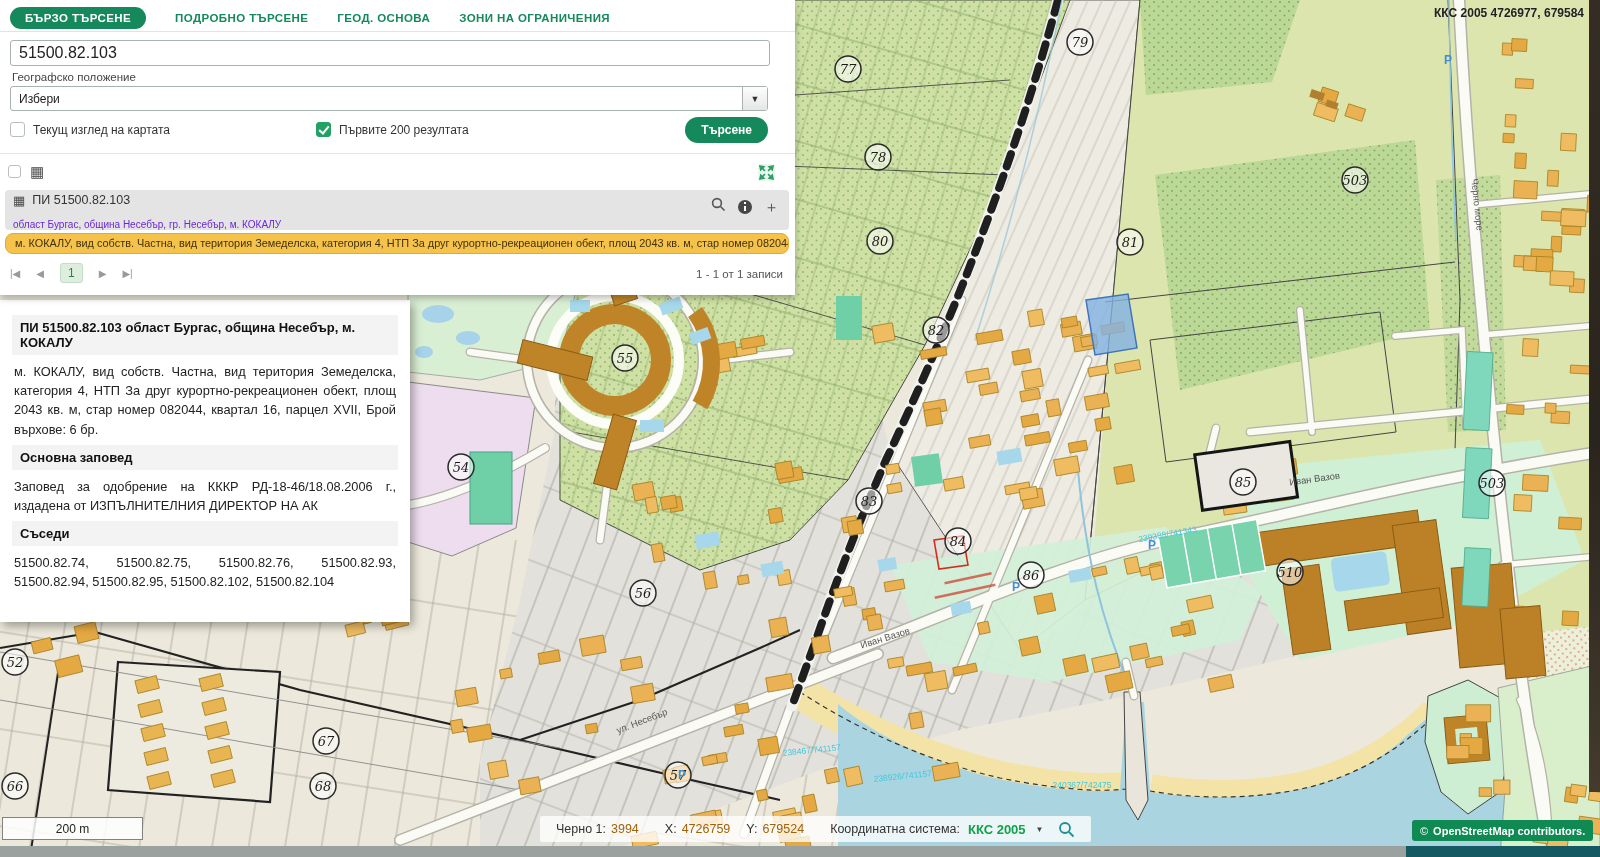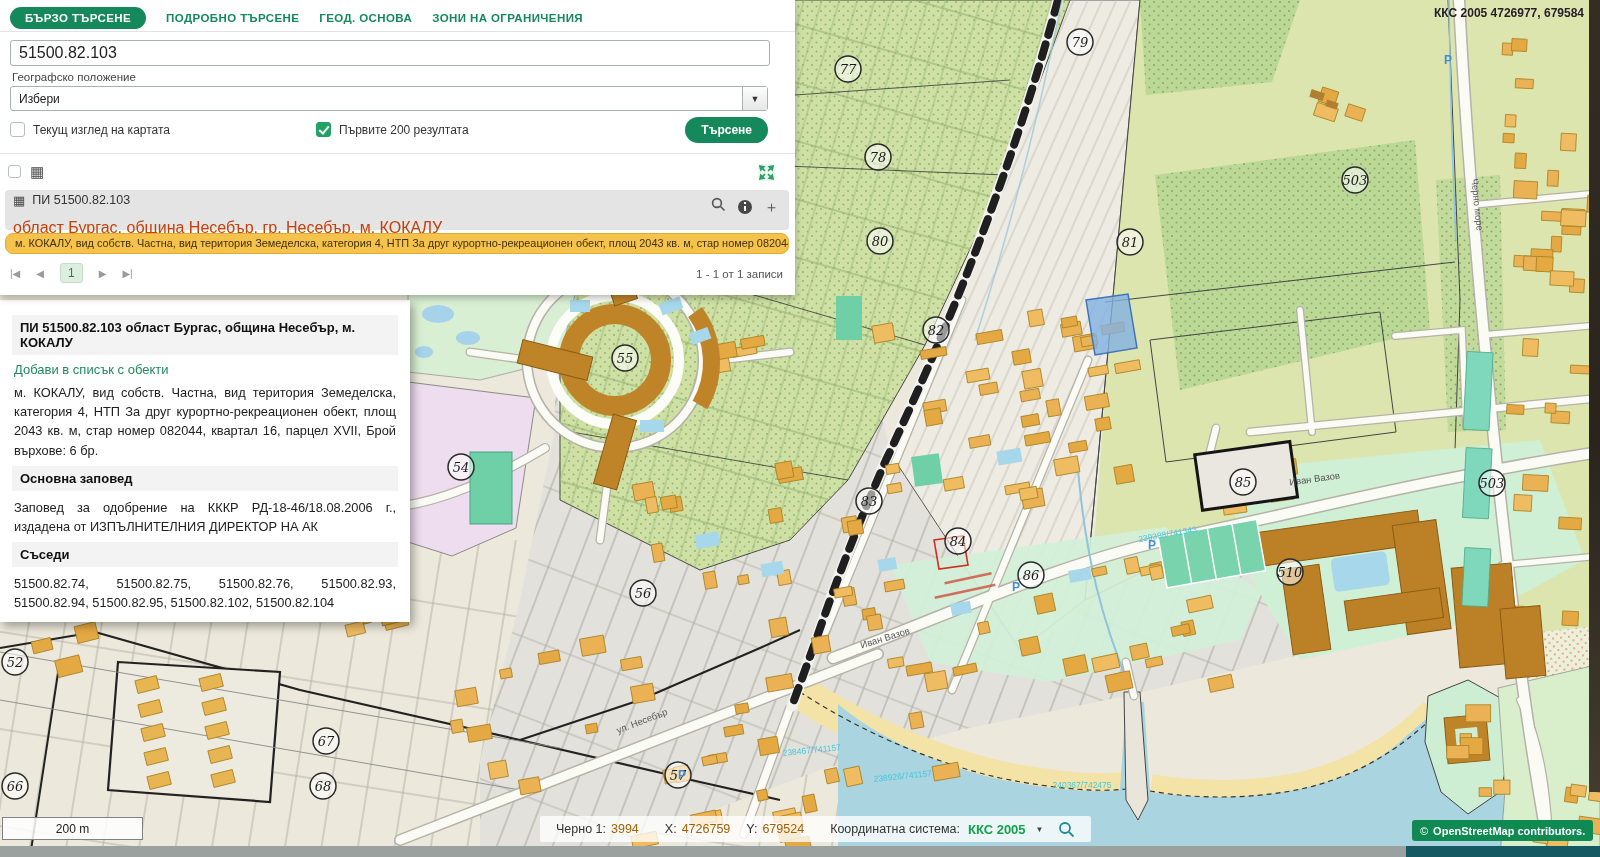--- a/index.html
+++ b/index.html
@@ -3,21 +3,21 @@
 <meta charset="utf-8">
 <style>
   html,body{margin:0;padding:0;width:1600px;height:857px;overflow:hidden;
     font-family:"Liberation Sans",sans-serif;background:#ece8db;position:relative}
   #stage{position:absolute;left:0;top:0;width:1600px;height:857px;overflow:hidden}
   #map-svg{position:absolute;left:0;top:0;width:1600px;height:857px}
 
   
   .panel-search{position:absolute;left:0;top:0;width:795px;height:295px;background:#fff;
     box-shadow:0 3px 7px rgba(0,0,0,.28);z-index:20}
-  .tabs{display:flex;align-items:center;gap:20px;padding:4px 10px 0 10px;height:27px;border-bottom:1px solid #e3e3e3}
+  .tabs{display:flex;align-items:center;gap:29px;padding:4px 10px 0 10px;height:27px;border-bottom:1px solid #e3e3e3}
   .tab{font-size:11.5px;font-weight:bold;color:#15895c;letter-spacing:.4px;cursor:pointer;white-space:nowrap}
   .tab.active{background:#15895c;color:#fff;padding:5px 15px;border-radius:14px}
   .search-input{position:absolute;left:10px;top:40px;width:742px;height:24px;border:1px solid #a9b1b1;
     border-radius:3px;font-family:"Liberation Sans",sans-serif;font-size:16px;padding:0 8px;color:#222;outline:none}
   .geo-label{position:absolute;left:12px;top:71px;font-size:11.5px;color:#444}
   .select{position:absolute;left:10px;top:86px;width:758px;height:25px;border:1px solid #a9b1b1;border-radius:3px;background:#fff;box-sizing:border-box}
   .select .val{font-size:12px;color:#222;padding:5px 8px}
   .select .arr{position:absolute;right:0;top:0;width:24px;height:100%;border-left:1px solid #a9b1b1;
     background:linear-gradient(#fdfdfd,#e6e6e6);display:flex;align-items:center;justify-content:center;font-size:9px;color:#333}
   .opt1{position:absolute;left:10px;top:122px;display:flex;align-items:center;gap:8px;font-size:12px;color:#333}
@@ -26,21 +26,21 @@
   .cb.on{background:#22a164;border-color:#22a164;position:relative}
   .cb.on:after{content:"";position:absolute;left:4px;top:1px;width:4px;height:8px;border:solid #fff;border-width:0 2px 2px 0;transform:rotate(40deg)}
   .btn-search{position:absolute;right:27px;top:117px;min-width:76px;height:26px;background:#15895c;color:#fff;border:none;
     border-radius:14px;font-family:"Liberation Sans",sans-serif;font-weight:bold;font-size:12px;padding:0 16px;cursor:pointer}
   .divider{position:absolute;left:0;top:153px;width:100%;border-top:1px solid #e6e6e6}
   .res-tools{position:absolute;left:8px;top:164px;display:flex;align-items:center;gap:9px}
   .grid-ic{font-size:15px;color:#4a4a4a;line-height:1}
   .expand-ic{position:absolute;right:20px;top:164px;width:17px;height:17px;background:#eaf6ef;border-radius:3px;cursor:pointer}
   .res-card{position:absolute;left:5px;top:190px;width:784px;height:40px;background:#e4e4e4;border-radius:4px;padding:3px 8px;box-sizing:border-box}
   .res-title{font-size:12.5px;color:#333;display:flex;gap:7px;align-items:center}
-  .res-sub{font-size:16px;color:#c2410c;margin-top:12px}
+  .res-sub{font-size:10px;color:#6d28d9;margin-top:12px}
   .res-icons{position:absolute;right:10px;top:7px;display:flex;gap:12px;align-items:center}
   .plus-ic{font-size:15px;color:#555;line-height:1;cursor:pointer}
   .info-ic{width:14px;height:14px;border-radius:50%;background:#474747;position:relative;cursor:pointer}
   .info-ic:before{content:"";position:absolute;left:6px;top:2.5px;width:2px;height:2px;background:#fff}
   .info-ic:after{content:"";position:absolute;left:6px;top:6px;width:2px;height:5px;background:#fff}
   .row-hl{position:absolute;left:5px;top:233px;width:784px;height:21px;background:#f5c24c;border:1px solid #e1aa30;
     border-radius:8px;font-size:10.9px;color:#41320a;line-height:19px;padding:0 9px;white-space:nowrap;overflow:hidden;box-sizing:border-box}
   .pager{position:absolute;left:10px;top:263px;display:flex;gap:16px;align-items:center;font-size:10px;color:#9a9a9a}
   .pg-btn{cursor:pointer}
   .pg-cur{background:#ddeede;border:1px solid #c3ddc9;color:#2f7d4f;padding:2px 7px;border-radius:3px;font-size:12px;cursor:pointer}
@@ -670,21 +670,20 @@
       <span class="pg-cur">1</span>
       <span class="pg-btn">▶</span>
       <span class="pg-btn">▶|</span>
     </div>
     <div class="pager-info">1 - 1 от 1 записи</div>
   </div>
 
   <div class="panel-info">
     <div class="pi-body">
       <div class="pi-strip">ПИ 51500.82.103 област Бургас, община Несебър, м. КОКАЛУ</div>
-      <div class="pi-link">Добави в списък с обекти</div>
       <div class="pi-p">м. КОКАЛУ, вид собств. Частна, вид територия Земеделска, категория 4, НТП За друг курортно-рекреационен обект, площ 2043 кв. м, стар номер 082044, квартал 16, парцел XVII, Брой върхове: 6 бр.</div>
       <div class="pi-strip">Основна заповед</div>
       <div class="pi-p">Заповед за одобрение на КККР РД-18-46/18.08.2006 г., издадена от ИЗПЪЛНИТЕЛНИЯ ДИРЕКТОР НА АК</div>
       <div class="pi-strip">Съседи</div>
       <div class="pi-p">51500.82.74, 51500.82.75, 51500.82.76, 51500.82.93, 51500.82.94, 51500.82.95, 51500.82.102, 51500.82.104</div>
     </div>
   </div>
 
 </div>
 

